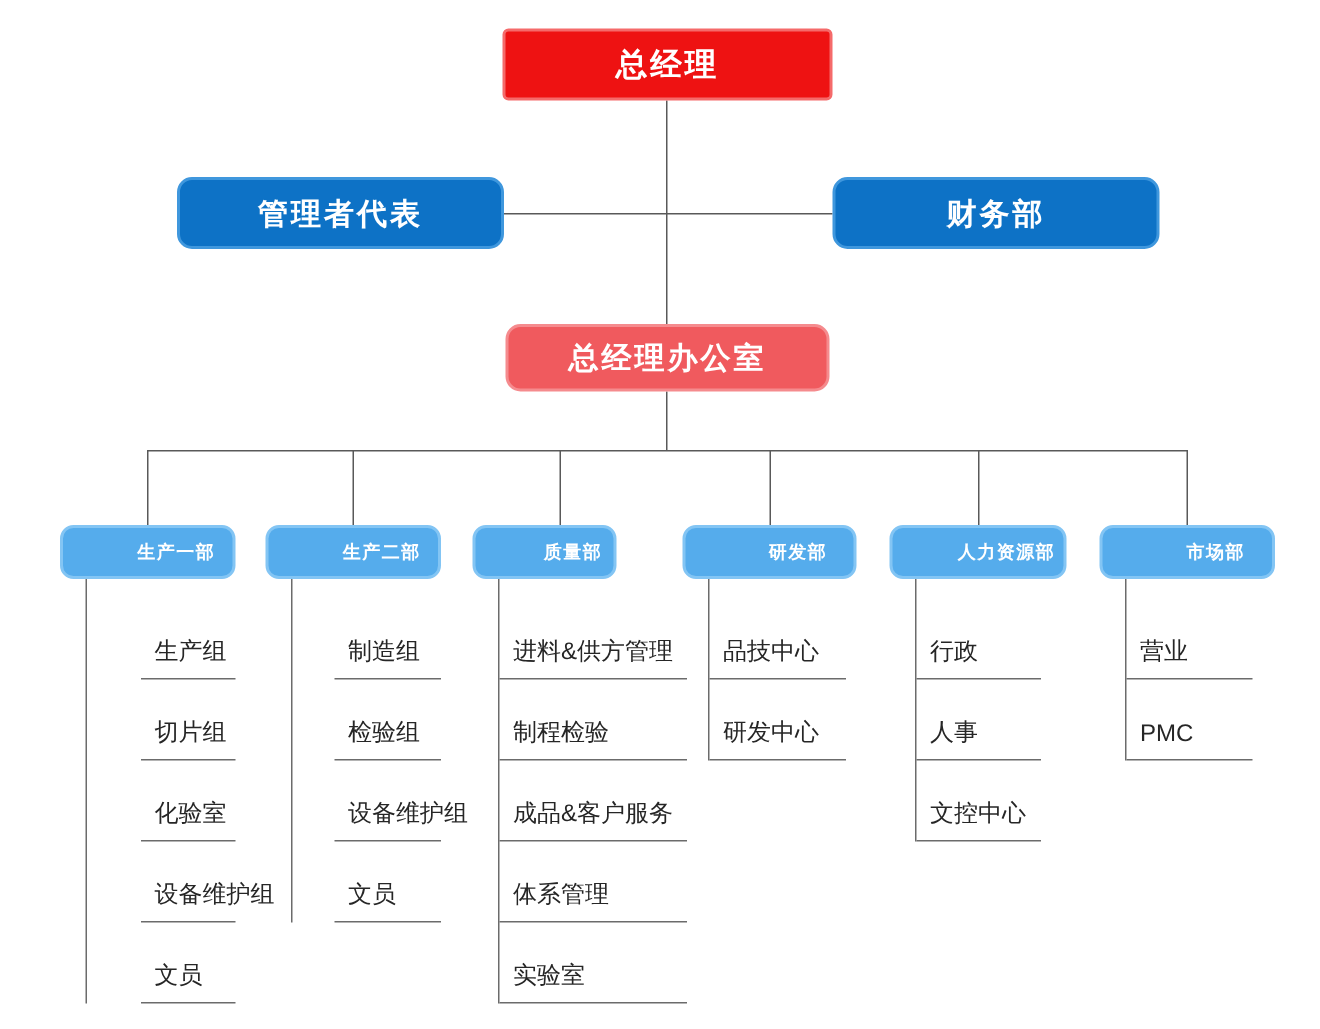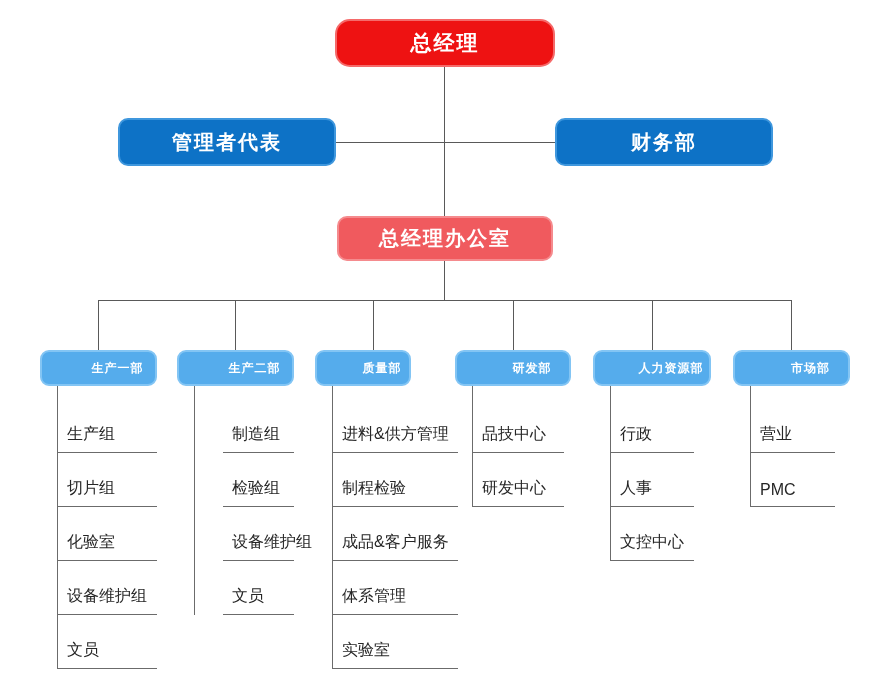--- a/index.html
+++ b/index.html
@@ -18,21 +18,21 @@
     align-items: center;
     justify-content: center;
     color: #ffffff;
     font-weight: bold;
     text-align: center;
   }
   .node-root {
     left: 335px; top: 19px; width: 220px; height: 48px;
     background: #ee1212;
     border: 2px solid #f56a6a;
-    border-radius: 15px;
+    border-radius: 4px;
     font-size: 21px;
     letter-spacing: 2px;
   }
   .node-blue {
     top: 118px; width: 218px; height: 48px;
     background: #0d72c6;
     border: 2px solid #3f97dd;
     border-radius: 10px;
     font-size: 20px;
     letter-spacing: 2px;
@@ -122,21 +122,21 @@
   <div class="node node-dept" style="left:455px; width:116px;">
     <span>研发部</span>
   </div>
   <div class="node node-dept" style="left:593px; width:118px;">
     <span>人力资源部</span>
   </div>
   <div class="node node-dept" style="left:733px; width:117px;">
     <span>市场部</span>
   </div>
 
-  <div class="col" style="left:57px; width:100px;">
+  <div class="col" style="left:57px; width:100px;padding-left:36px;">
     <div class="item first">生产组</div>
     <div class="item">切片组</div>
     <div class="item">化验室</div>
     <div class="item">设备维护组</div>
     <div class="item">文员</div>
   </div>
 
   <div class="col" style="left:194px; width:100px;padding-left:28px;">
     <div class="item first">制造组</div>
     <div class="item">检验组</div>

